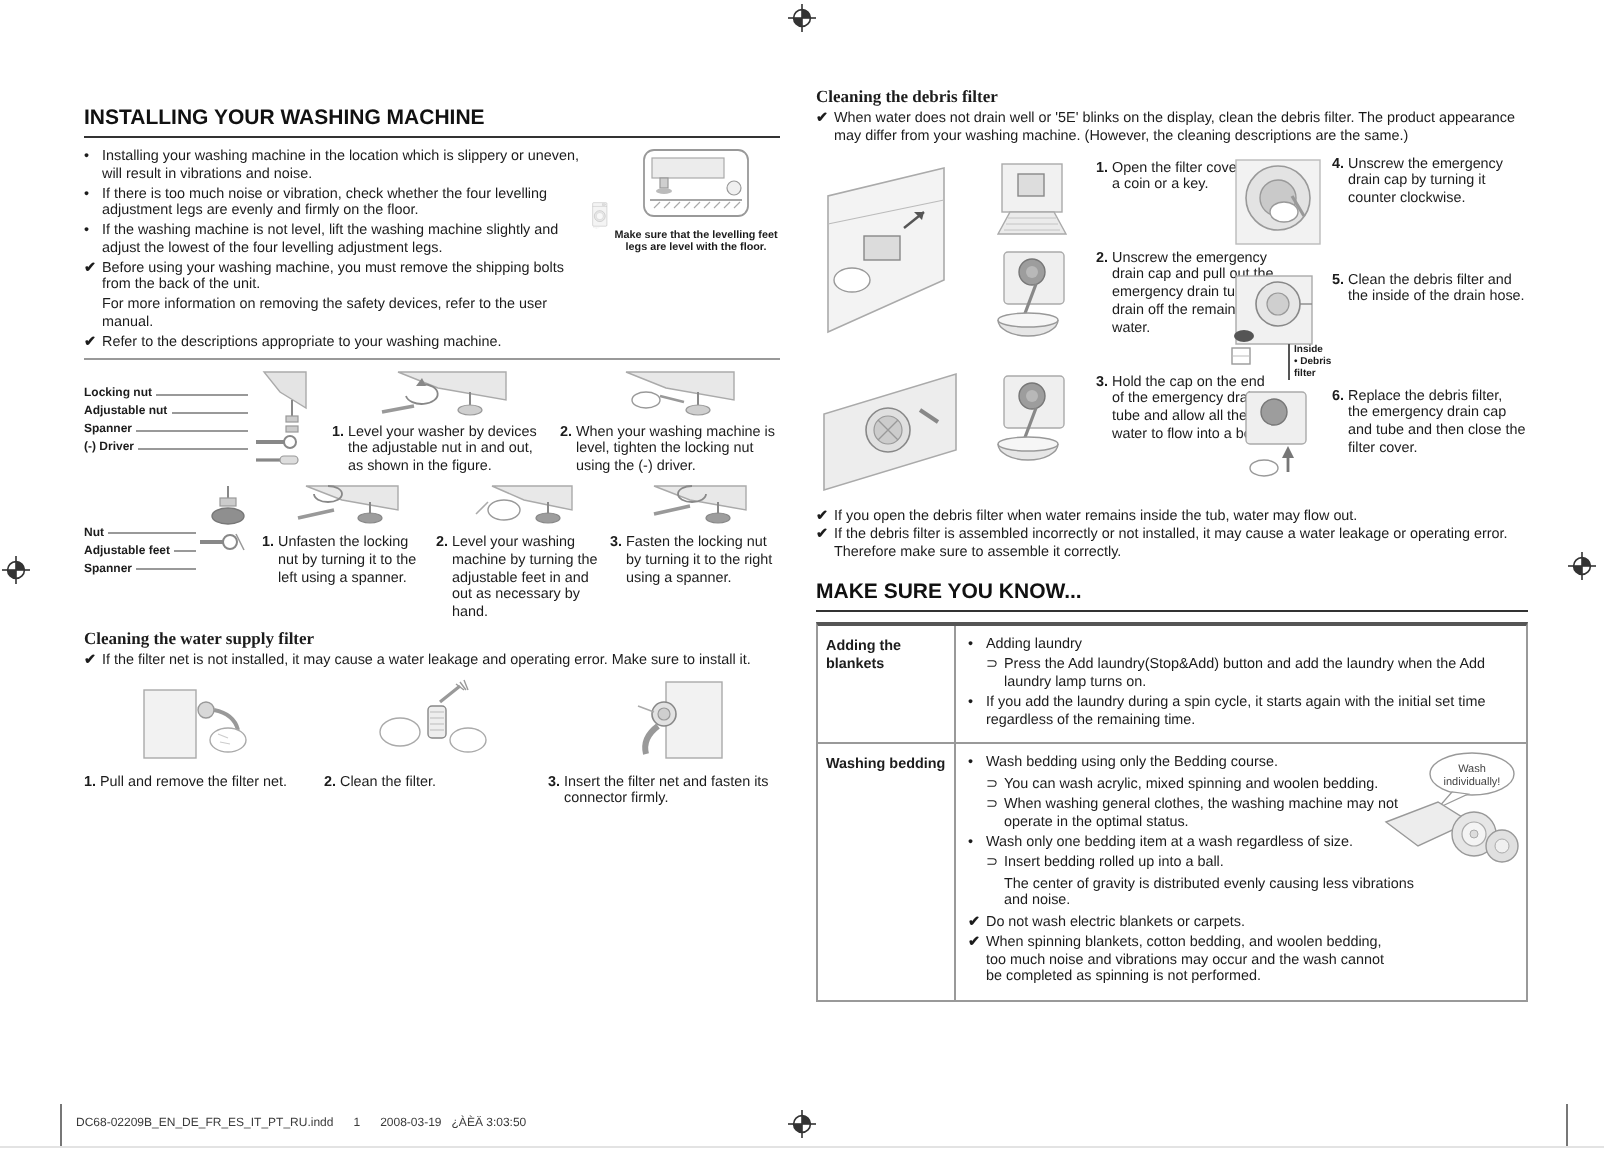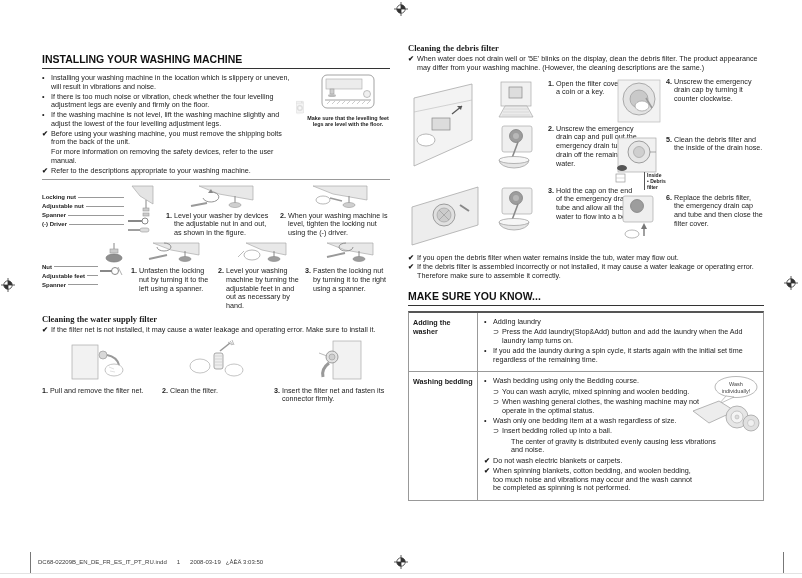--- a/index.html
+++ b/index.html
@@ -22,21 +22,21 @@
   
   .sec{font-size:10.5px;font-weight:bold;color:#111;border-bottom:1.5px solid #333;
        padding-bottom:3px;margin:9px 0 5px 0;}
   .sub{font-size:8.5px;font-weight:bold;margin:3px 0 2px 0;font-family:Liberation Serif, serif;}
 
   
   .tl{display:flex;font-size:7.2px;line-height:1.22;margin-bottom:1px;}
   .tl .mk{flex:none;width:9px;}
   .tl .mk.chk{font-weight:bold;}
   .ind1{padding-left:9px;}
-  .ind2{padding-left:18px;}
+  .ind2{padding-left:18px;flex-direction:column;}
   .thin-hr{border:0;border-top:1px solid #999;margin:3px 0 4px 0;}
 
   
   .install-body{display:flex;}
   .install-text{width:254px;}
   .install-fig{width:94px;display:flex;margin-left:0;}
   .fig-right{display:flex;flex-direction:column;align-items:center;margin-left:2px;}
   .fig-caption{font-size:5.4px;font-weight:bold;text-align:center;line-height:1.2;margin-top:3px;width:84px;}
 
   
@@ -491,21 +491,21 @@
       </div>
     <div class="tl">
         <span class="mk chk">✔</span>
         <span>If the debris filter is assembled incorrectly or not installed, it may cause a water leakage or operating error. Therefore make sure to assemble it correctly.</span>
       </div>
 
     <h2 class="sec">MAKE SURE YOU KNOW...</h2>
 
     <div class="ms-table">
       <div class="ms-row">
-        <div class="ms-label">Adding the washer</div>
+        <div class="ms-label">Adding the blankets</div>
         <div class="ms-content">
           <div class="tl">
               <span class="mk">•</span>
               <span>Adding laundry</span>
             </div>
           <div class="tl ind1">
               <span class="mk">⊃</span>
               <span>Press the Add laundry(Stop&amp;Add) button and add the laundry when the Add laundry lamp turns on.</span>
             </div>
           <div class="tl">

